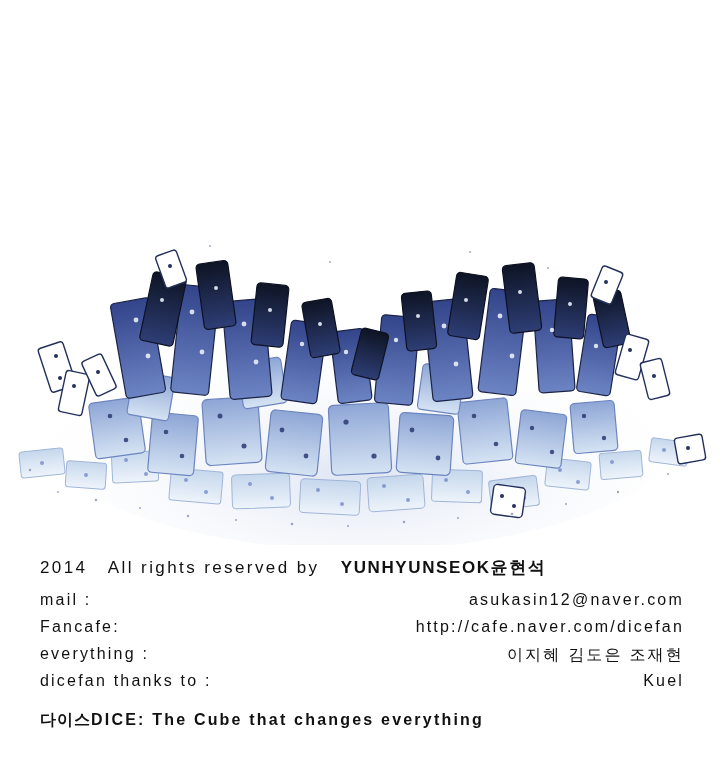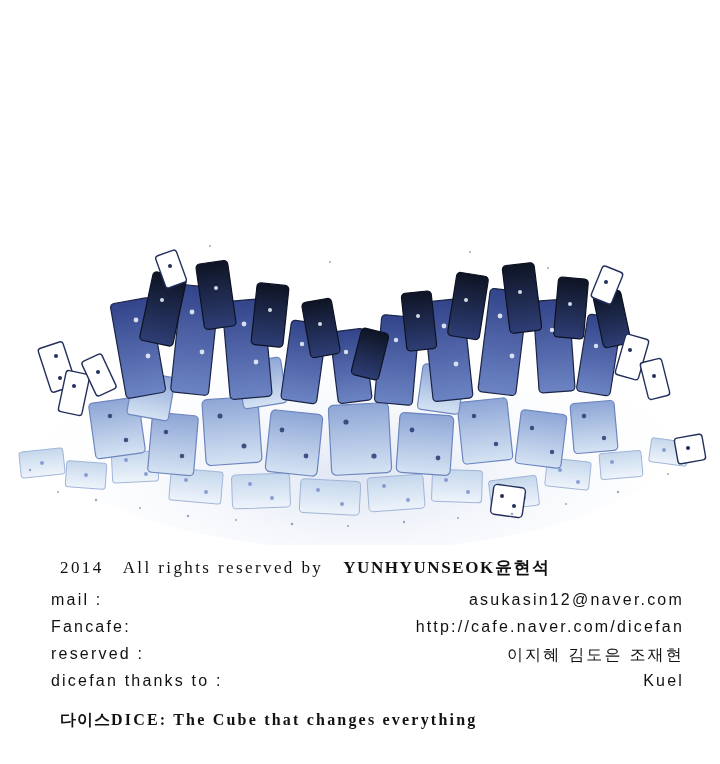--- a/index.html
+++ b/index.html
@@ -40,22 +40,21 @@
     left: 0;
     top: 548px;
     width: 720px;
     height: 216px;
     color: #111111;
   }
 
   .line {
     position: absolute;
     white-space: nowrap;
-    font-family: Liberation Serif, serif;
-    margin-left: 20px;
+    font-family: Liberation Sans, sans-serif;
   }
 
   .copyright {
     left: 40px;
     top: 8px;
     font-size: 17px;
     letter-spacing: 2.4px;
     font-weight: 400;
   }
   .copyright .strong {
@@ -65,21 +64,21 @@
 
   .row {
     position: absolute;
     left: 40px;
     width: 644px;
     font-size: 16px;
     letter-spacing: 2.2px;
   }
   .row .lbl {
     position: absolute;
-    left: 11px;
+    left: 0;
     top: 0;
     white-space: nowrap;
   }
   .row .val {
     position: absolute;
     right: 0;
     top: 0;
     white-space: nowrap;
   }
 
@@ -325,21 +324,21 @@
       <span class="lbl">mail :</span>
       <span class="val">asukasin12@naver.com</span>
     </div>
 
     <div class="row" id="row-fancafe">
       <span class="lbl">Fancafe:</span>
       <span class="val">http://cafe.naver.com/dicefan</span>
     </div>
 
     <div class="row" id="row-assistant">
-      <span class="lbl">reserved :</span>
+      <span class="lbl">everything :</span>
       <span class="val">이지혜 김도은 조재현</span>
     </div>
 
     <div class="row" id="row-thanks">
       <span class="lbl">dicefan thanks to :</span>
       <span class="val">Kuel</span>
     </div>
 
     <div class="line tagline">
       <span class="kr">다이스</span><span>DICE: The Cube that changes everything</span>

